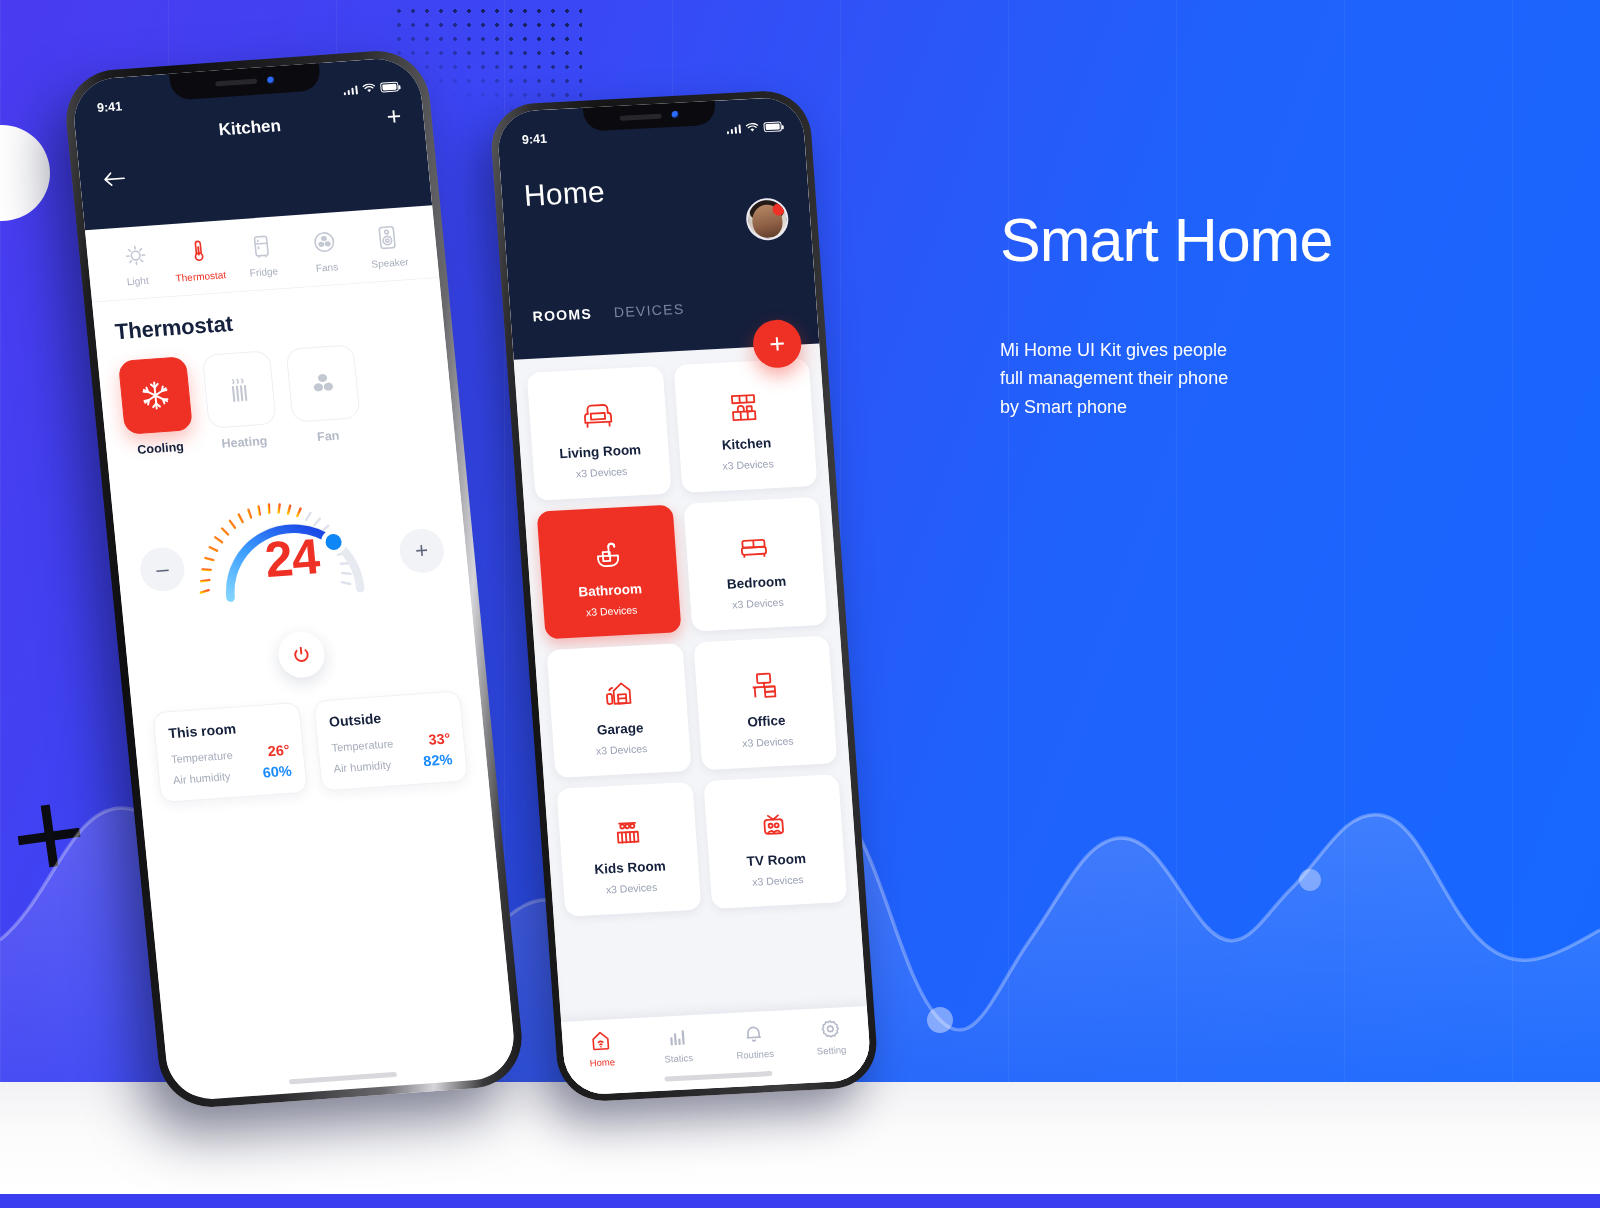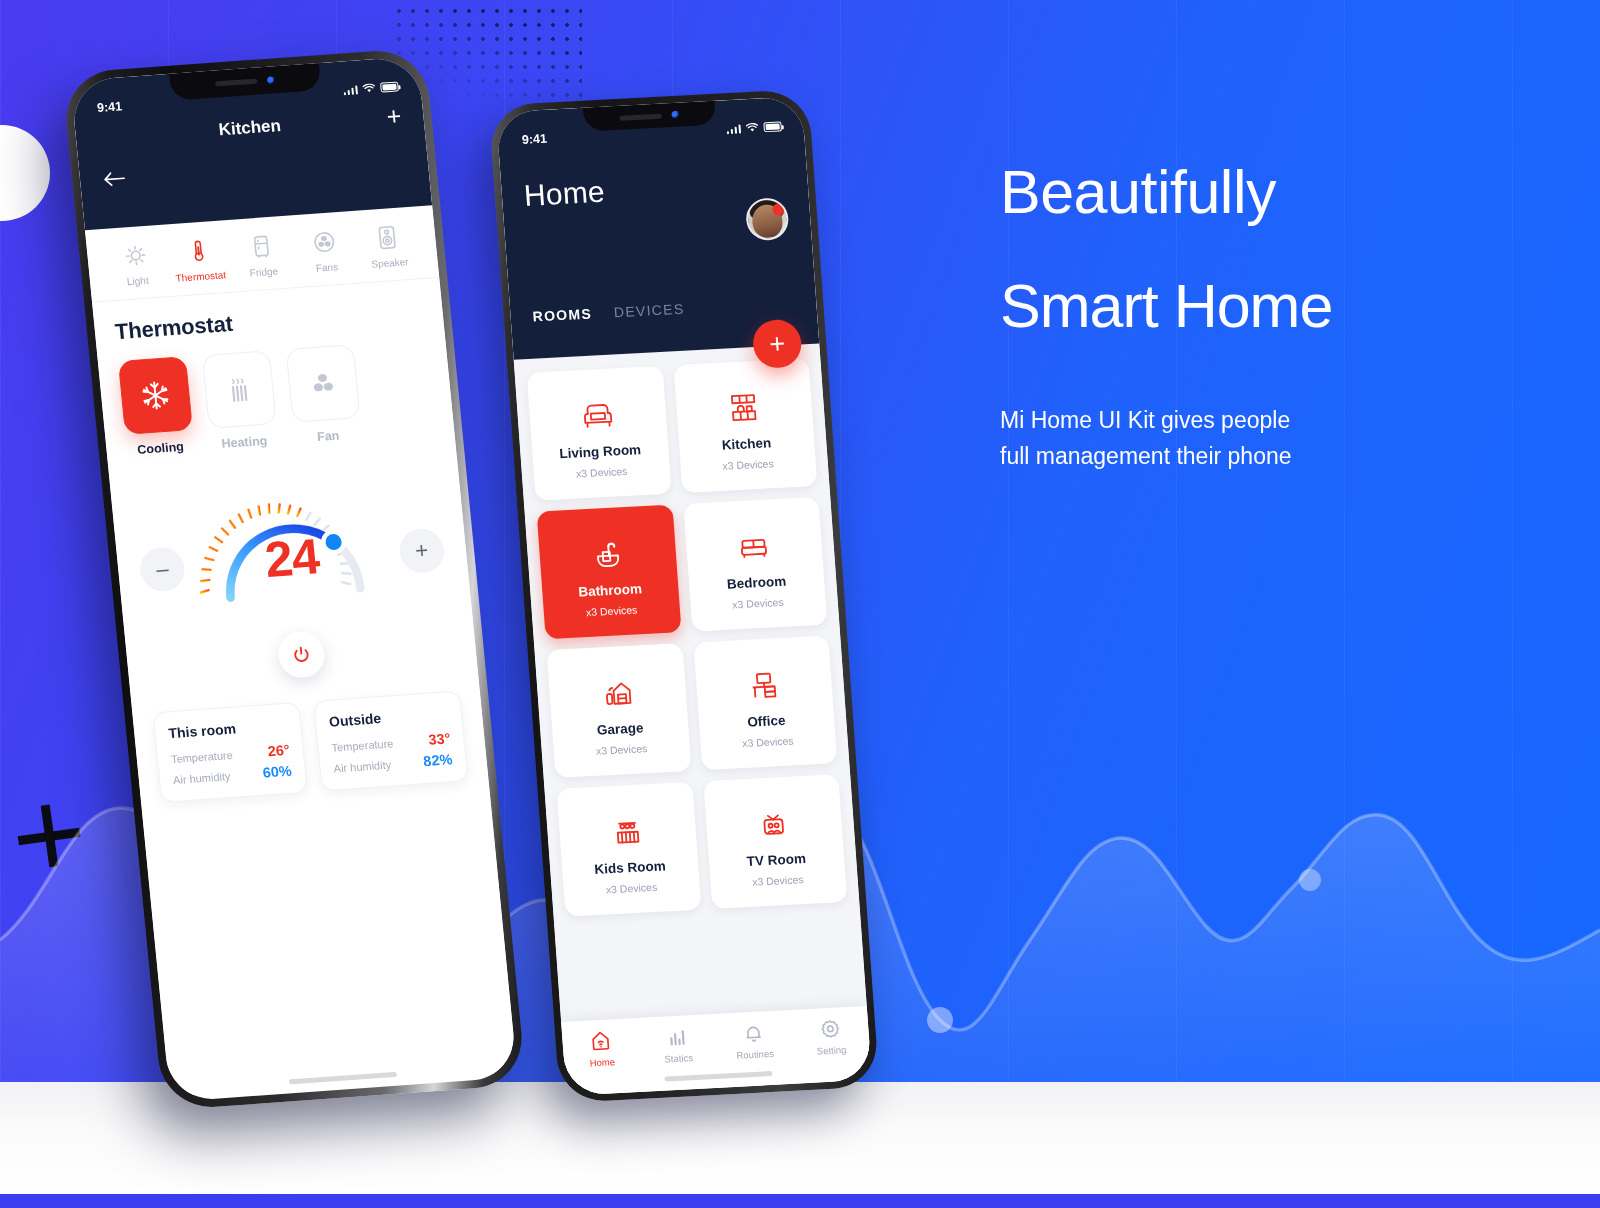--- a/index.html
+++ b/index.html
@@ -48,21 +48,21 @@
     position:absolute; left:40px; bottom:96px; width:840px; height:34px;
     background:radial-gradient(ellipse at 50% 50%, rgba(90,90,110,.34) 0%, rgba(90,90,110,0) 70%);
     filter:blur(6px);
   }
   .bottombar{ position:absolute; left:0; bottom:0; width:1600px; height:14px; background:#3b3ef0; }
 
   
   .copy{ position:absolute; left:1000px; top:160px; width:520px; color:#fff; }
   .headline{ font-size:61px; line-height:1.08; font-weight:300; letter-spacing:-.5px; }
   .headline .b{ font-weight:400; letter-spacing:-1px;margin-top:48px; }
-  .subcopy{ margin-top:62px; font-size:23px; line-height:1.58; font-weight:300; }
+  .subcopy{ margin-top:62px; font-size:18px; line-height:1.58; font-weight:300; }
 
   
   .phone{ position:absolute; }
 
   
   #phone-home{
     left:524px; top:96px; width:320px; height:1000px;
     transform:rotate(-4.1deg) skewY(1.1deg);
   }
   #phone-home .body{
@@ -250,26 +250,26 @@
     <circle cx="1310" cy="190" r="11" fill="#ffffff" fill-opacity=".36"></circle>
   </svg>
 
   <div class="floor-shadow"></div>
   <div class="floor"></div>
   <div class="bottombar"></div>
 </div>
 
 <div class="copy">
   <div class="headline">
-    <div>Beautifully</div>
     <div class="b">Smart Home</div>
   </div>
   <div class="subcopy">
     <div>Mi Home UI Kit gives people</div>
     <div>full management their phone</div>
+    <div>by Smart phone</div>
   </div>
 </div>
 
 <div class="phone" id="phone-home">
   <div class="body">
     <div class="screen">
 
       <div class="notch" style="width:132px;height:24px">
         <span class="spk"></span>
         <span class="cam"></span>

